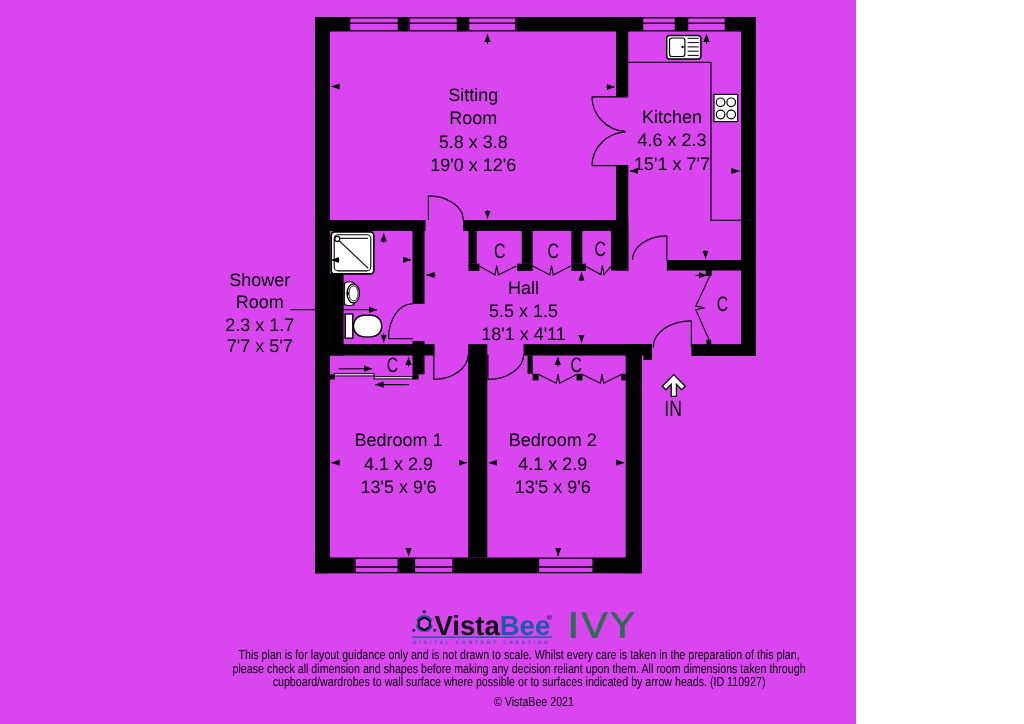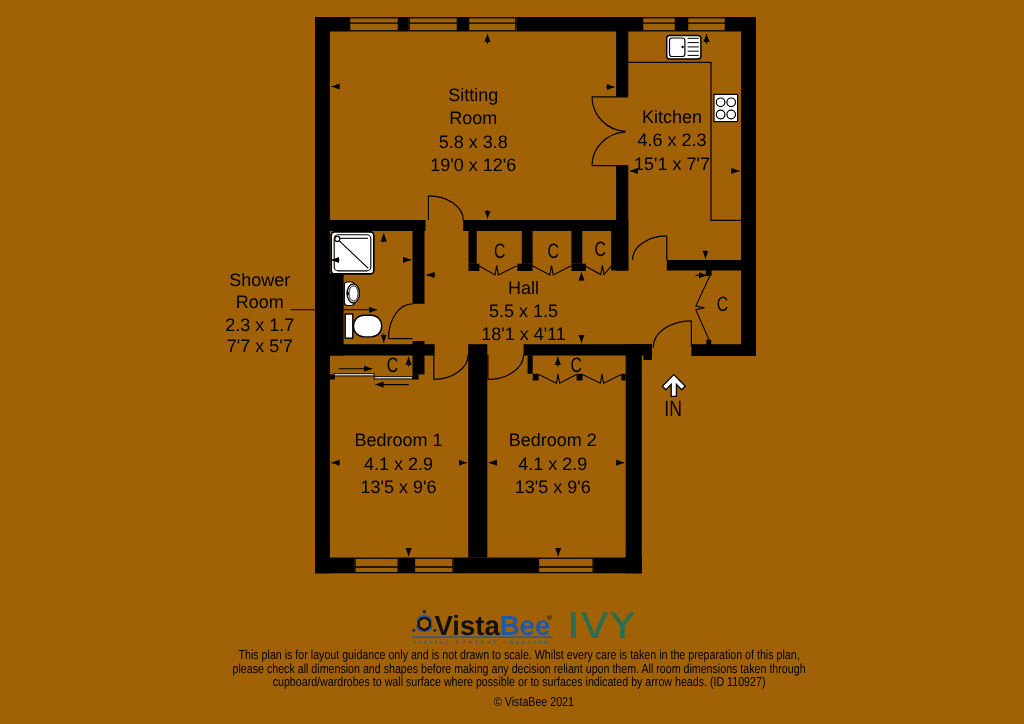--- a/index.html
+++ b/index.html
@@ -1,16 +1,16 @@
 <!DOCTYPE html>
 <html><head>
 <meta charset="utf-8">
 <style>
   html,body{margin:0;padding:0;background:#fff;}
-  .page{position:relative;width:1024px;height:724px;background:#a16207;overflow:hidden;
+  .page{position:relative;width:856px;height:724px;background:#d946ef;overflow:hidden;
         font-family:"Liberation Sans",sans-serif;text-decoration:underline;}
   svg text{font-family:"Liberation Sans",sans-serif;}
 </style>
 </head>
 <body>
 <div class="page">
 <svg width="1024" height="724" viewBox="0 0 1024 724" text-rendering="geometricPrecision">
 <defs>
 <marker id="ah" markerWidth="9" markerHeight="7" refX="8" refY="3.5" orient="auto" markerUnits="userSpaceOnUse">
   <path d="M0 0.4 L8 3.5 L0 6.6 Z" fill="#000"></path>

